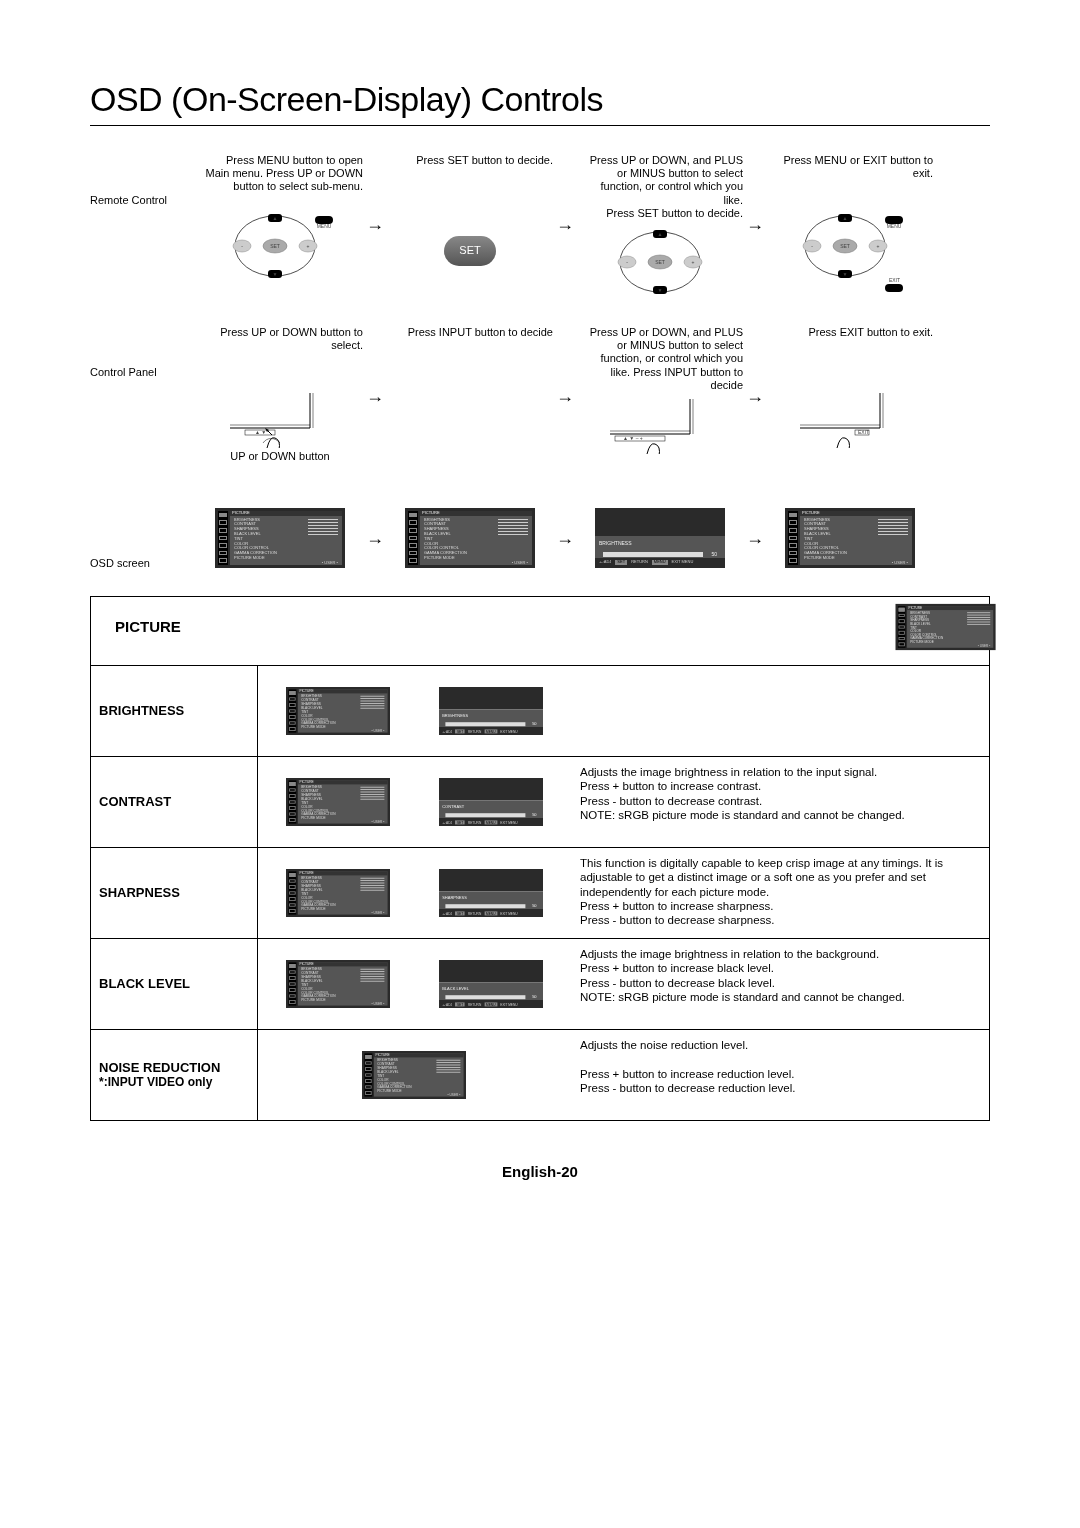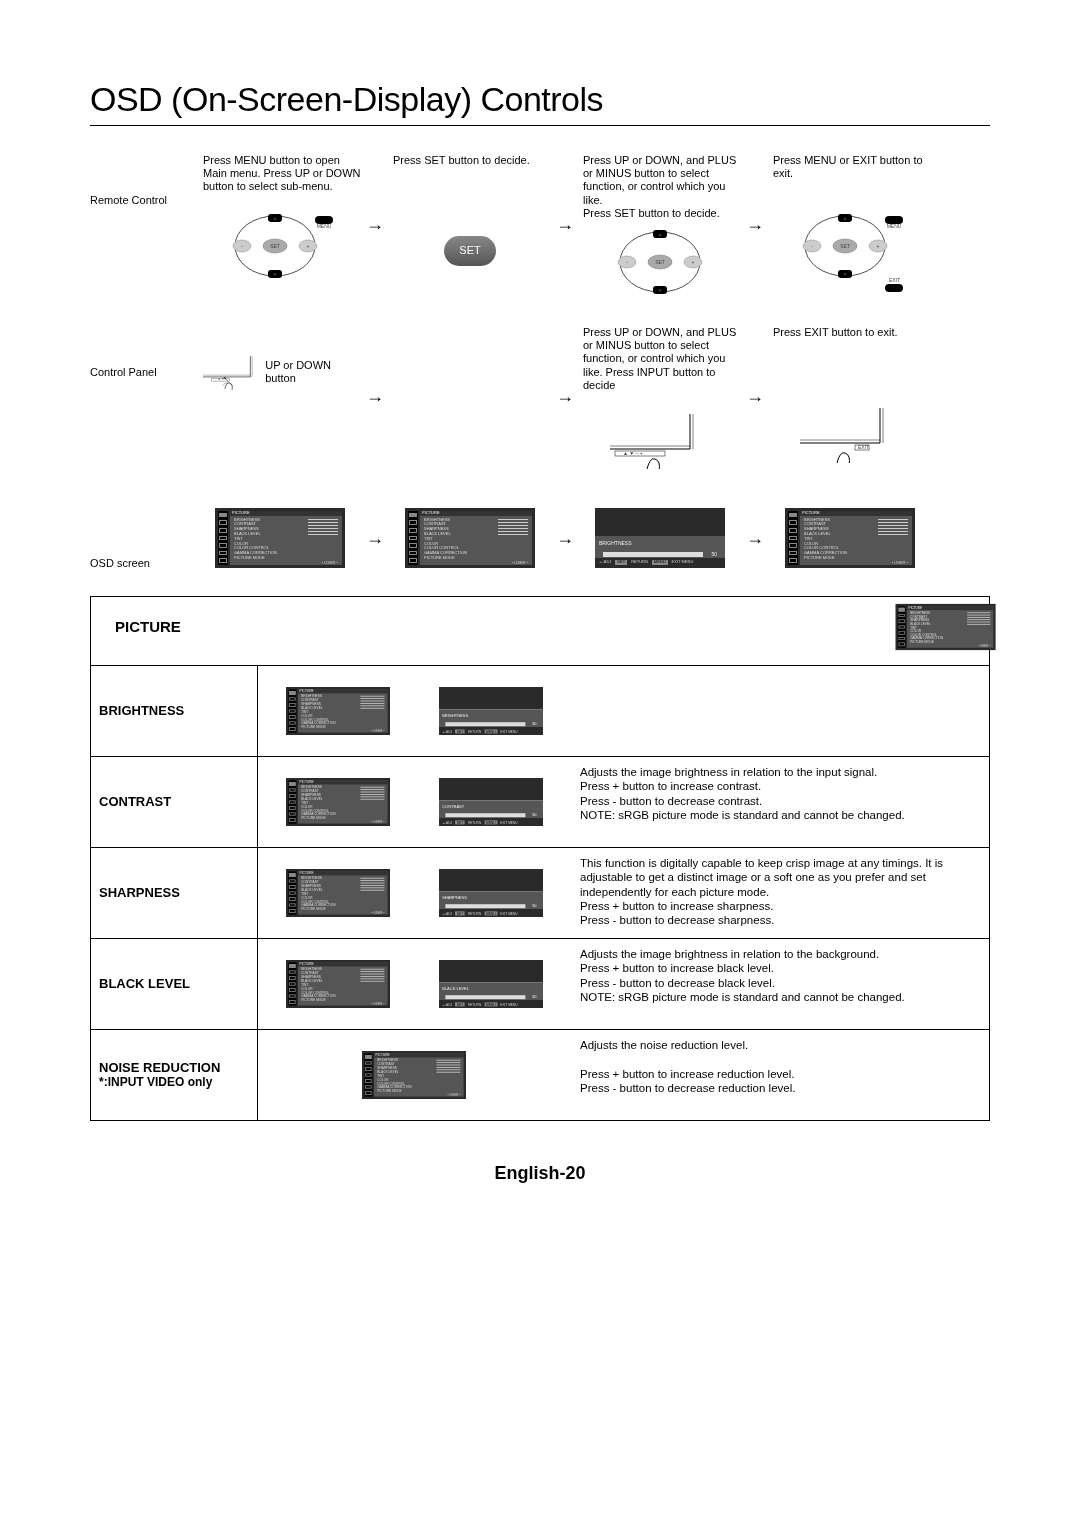--- a/index.html
+++ b/index.html
@@ -53,36 +53,36 @@
     width: 30px;
     flex: 0 0 30px;
     display: flex;
     align-items: center;
     justify-content: center;
     padding-top: 60px;
     font-size: 18px;
   }
   .flow-caption-top {
     min-height: 50px;
-    text-align: left;
+    text-align: right;
     width: 100%;
     margin-bottom: 2px;
     margin-left: 6px;
   }
   .flow-caption-bottom {
     text-align: left;
     width: 100%;
     margin-top: 2px;
     display: flex;
     gap: 3px;
     justify-content: center;
   }
   
   .remote-wrap { height: 90px; }
-  .panel-wrap { height: 90px; display:flex; flex-direction:row; align-items:center;}
+  .panel-wrap { height: 90px; display:flex; flex-direction:column; align-items:center;}
   .osd-wrap { height: 62px; }
   .osd-arrow { padding-top: 20px; }
   
   .osd-mini {
     width: 130px;
     height: 60px;
     background: linear-gradient(#2a2a2a,#2a2a2a);
     position: relative;
     display: flex;
     padding: 3px;
@@ -170,21 +170,21 @@
   .sub-row .col-imgs .osd-mini, .sub-row .col-imgs .osd-slider { transform: scale(0.8); }
   .sub-row .col-desc {
     flex: 1;
     padding: 8px 10px;
     font-size: 11.5px;
     line-height: 1.25;
   }
   .page-foot {
     text-align: center;
     font-weight: bold;
-    font-size: 18px;
+    font-size: 15px;
     margin-top: 42px;
   }
   
   .remote-svg text { font-size: 5px; fill:#444; }
   .panel-svg text { font-size: 5px; fill:#444; }
 </style>
 </head>
 <body>
 
 <h1 class="page-title">OSD (On-Screen-Display) Controls</h1>
@@ -269,39 +269,41 @@
           </svg>
         </div>
       </div>
     </div>
   </div>
 
   <div class="flow-row" style="margin-top:14px;">
     <div class="flow-label">Control Panel</div>
     <div class="flow-cells">
       <div class="flow-cell">
+        <div class="flow-caption-top" style="min-height:60px">Press UP or DOWN button to select.</div>
         <div class="panel-wrap">
           <svg class="panel-svg" width="110" height="60" viewBox="0 0 110 60">
             <line x1="5" y1="40" x2="85" y2="40" stroke="#000"></line>
               <line x1="5" y1="37" x2="85" y2="37" stroke="#000" stroke-width="0.5"></line>
             <line x1="85" y1="5" x2="85" y2="40" stroke="#000"></line>
               <line x1="88" y1="5" x2="88" y2="40" stroke="#000" stroke-width="0.5"></line>
             <rect x="20" y="42" width="30" height="5" fill="none" stroke="#000" stroke-width="0.5"></rect>
             <text x="30" y="46" font-size="4">▲  ▼</text>
             <path d="M38 55 C 42 49, 50 49, 55 55" fill="none" stroke="#000" stroke-width="0.5"></path>
             <path d="M42 60 Q 45 48 50 50 Q 56 52 54 62" fill="none" stroke="#000" stroke-width="1"></path>
             <line x1="47" y1="47" x2="42" y2="42" stroke="#000"></line>
               <polygon points="40,40 44,42 42,44" fill="#000"></polygon>
           </svg>
           <div class="flow-caption-bottom">UP or DOWN button</div>
         </div>
       </div>
       <div class="flow-arrow">→</div>
 
       <div class="flow-cell">
+        <div class="flow-caption-top" style="min-height:60px">Press INPUT button to decide</div>
       </div>
       <div class="flow-arrow">→</div>
 
       <div class="flow-cell">
         <div class="flow-caption-top" style="min-height:60px">Press UP or DOWN, and PLUS or MINUS button to select function, or control which you like.  Press INPUT button to decide</div>
         <div class="panel-wrap">
           <svg class="panel-svg" width="110" height="60" viewBox="0 0 110 60">
             <line x1="5" y1="40" x2="85" y2="40" stroke="#000"></line>
               <line x1="5" y1="37" x2="85" y2="37" stroke="#000" stroke-width="0.5"></line>
             <line x1="85" y1="5" x2="85" y2="40" stroke="#000"></line>

